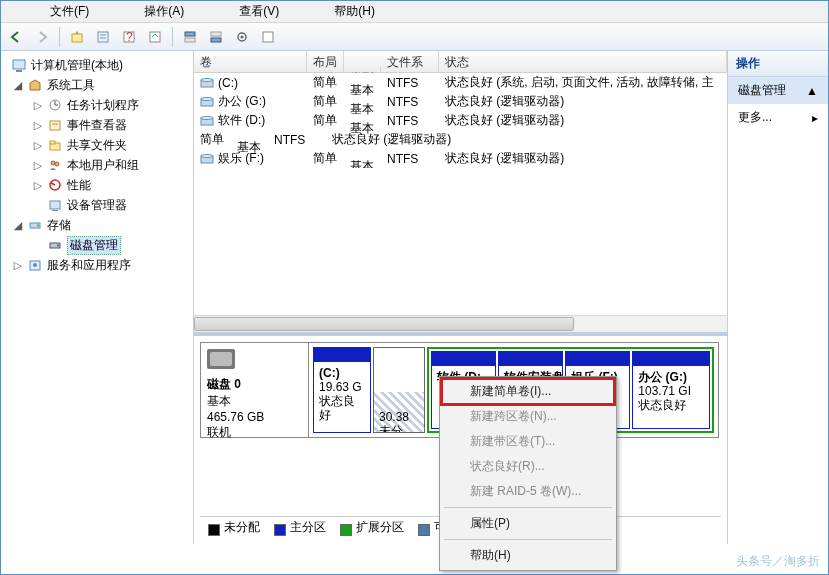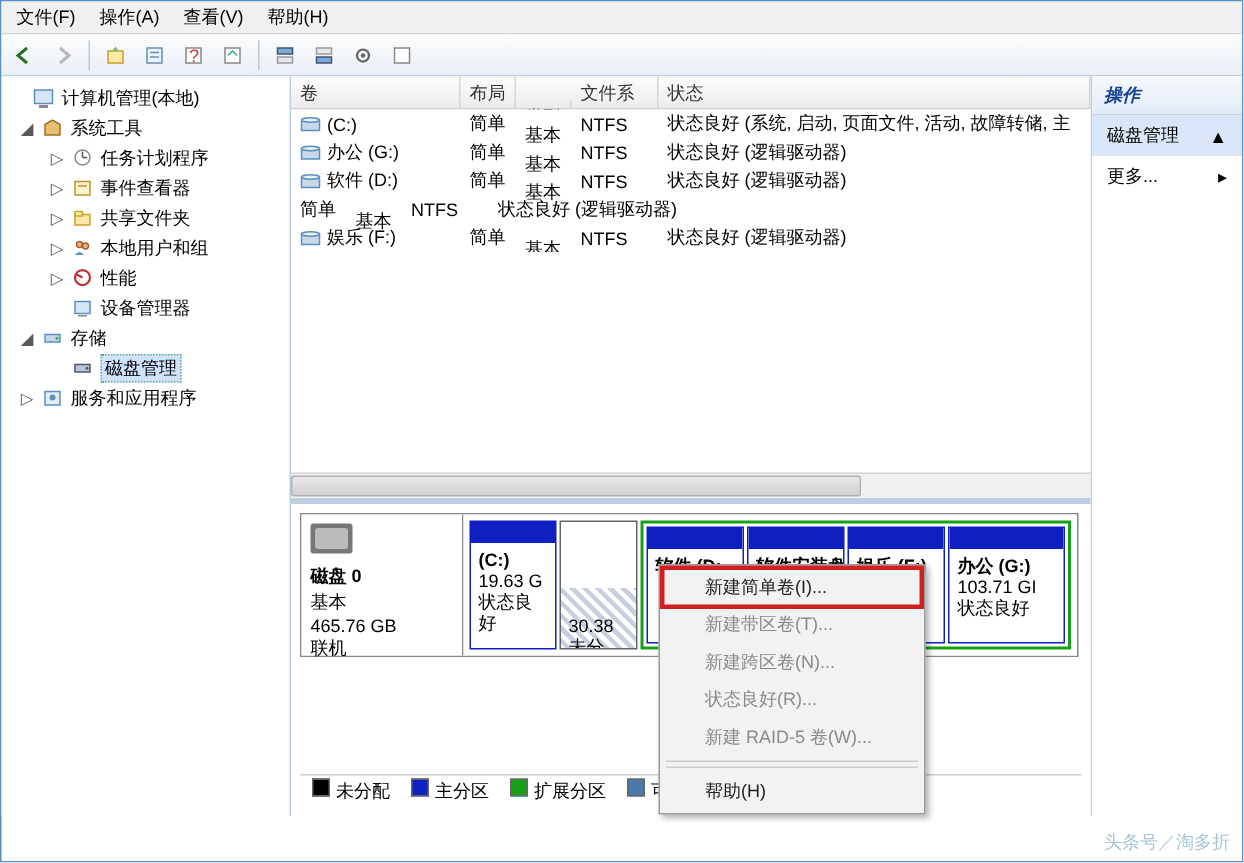--- a/index.html
+++ b/index.html
@@ -5,27 +5,27 @@
 * { margin:0; padding:0; box-sizing:border-box; font-family:"Microsoft YaHei","SimSun",Tahoma,sans-serif; font-size:12px; }
 body { background:#fff; }
 .window { width:829px; height:575px; border:1px solid #5b8ec1; background:#fff; position:relative; }
 .titlebar { height:30px; background:linear-gradient(#fdfefe,#e6edf7 45%,#d6e2f1); display:flex; align-items:center; padding:0 4px; border-bottom:1px solid #b0c4de; }
 .titlebar .ticon { width:16px; height:16px; margin:0 6px 0 2px; }
 .titlebar .title { flex:1; color:#333; }
 .winbtns { display:flex; gap:2px; }
 .winbtn { width:28px; height:19px; border:1px solid #7a9ab8; border-radius:2px; background:linear-gradient(#f3f7fb,#d7e4f2); display:flex; align-items:center; justify-content:center; font-size:10px; color:#334; cursor:pointer; }
 .winbtn.close { background:linear-gradient(#f1a3a0,#d9544f); border-color:#963531; color:#fff; width:46px; }
 .menubar { height:22px; background:#f0f0f0; border-bottom:1px solid #d6d6d6; display:flex; align-items:center; padding:0 4px; gap:4px; }
-.menubar span { padding:2px 6px; cursor:pointer; }
+.menubar span { padding:2px 6px; cursor:pointer;margin-left:39px; }
 .toolbar { height:28px; background:linear-gradient(#fcfcfc,#e9eef6); border-bottom:1px solid #bfcde0; display:flex; align-items:center; padding:0 4px; gap:4px; }
 .tbtn { width:22px; height:22px; border:1px solid transparent; display:flex; align-items:center; justify-content:center; cursor:pointer; }
 .tsep { width:1px; height:20px; background:#bcc; margin:0 2px; }
 .client { display:flex; height:calc(100% - 80px); }
 .treepane { width:193px; border-right:1px solid #bfcde0; background:#fff; overflow:auto; padding:4px 0; }
-.trow { display:flex; align-items:center; height:20px; padding-left:18px; cursor:pointer; white-space:nowrap; }
+.trow { display:flex; align-items:center; height:20px; padding-left:8px; cursor:pointer; white-space:nowrap; }
 .trow .tw { width:14px; text-align:center; color:#5a5a5a; font-size:11px; }
 .trow .ticon { width:16px; height:16px; margin:0 4px 0 2px; display:inline-flex; align-items:center; justify-content:center; }
 .trow.sel .lbl { background:#cfe3ff; border:1px dotted #6a8; padding:0 2px; }
 .mainpane { flex:1; display:flex; flex-direction:column; border-right:1px solid #bfcde0; }
 .listhdr { display:flex; height:22px; background:linear-gradient(#fdfdfd,#ececec); border-bottom:1px solid #d0d0d0; }
 .listhdr div { border-right:1px solid #d6d6d6; padding:3px 6px; color:#333; }
 .col-vol{width:113px;} .col-layout{width:37px;} .col-type{width:37px;margin-top:16px;} .col-fs{width:58px;} .col-status{flex:1;}
 .listbody { flex:0 0 auto; background:#fff; }
 .lrow { display:flex; height:19px; align-items:center; }
 .lrow div { padding:1px 6px; white-space:nowrap; overflow:hidden; }
@@ -43,24 +43,24 @@
 .part { border:1px solid #666; display:flex; flex-direction:column; overflow:hidden; }
 .part .phead { height:14px; }
 .part .pbody { flex:1; padding:4px 5px; font-size:11px; line-height:14px; }
 .part .pname { font-weight:bold; white-space:nowrap; }
 .part.primary .phead { background:#1020c0; }
 .part.primary { border-color:#1020c0; }
 .part.unalloc .phead { background:#000; }
 .part.unalloc .pbody { background:repeating-linear-gradient(45deg,#fff,#fff 3px,#c8d0e0 3px,#c8d0e0 6px);margin-top:44px; }
 .extended { border:2px solid #16a016; display:flex; flex:1; padding:2px; gap:2px; }
 .legendbar { position:absolute; bottom:6px; left:6px; right:6px; height:22px; border-top:1px solid #ccc; display:flex; align-items:center; gap:14px; padding:2px 8px; background:#fff; }
-.lg { display:flex; align-items:flex-start; gap:4px; }
+.lg { display:flex; align-items:flex-end; gap:4px; }
 .lg .sw { width:12px; height:12px; border:1px solid #666; }
 .actionpane { width:100px; background:#fff; }
-.actionhdr { background:linear-gradient(#f6f9fd,#e3ecf6); border-bottom:1px solid #c8d4e4; padding:4px 8px; font-weight:bold; color:#15428b;font-style:italic; }
+.actionhdr { background:linear-gradient(#f6f9fd,#e3ecf6); border-bottom:1px solid #c8d4e4; padding:4px 8px; font-weight:bold; color:#15428b; }
 .actionitem { padding:5px 10px; display:flex; justify-content:space-between; align-items:center; cursor:pointer; }
 .actionitem.sel { background:#d8e6f7; }
 .ctxmenu { position:absolute; left:438px; top:375px; width:178px; background:#f2f2f2; border:1px solid #9a9a9a; box-shadow:2px 2px 4px rgba(0,0,0,.3); padding:2px; z-index:20; }
 .ctxmenu .mi { padding:4px 20px 4px 28px; cursor:pointer; color:#222; }
 .ctxmenu .mi.dis { color:#8a8a8a; }
 .ctxmenu .msep { height:1px; background:#c8c8c8; margin:3px 2px; }
 .ctxmenu .mi.hl { outline:3px solid #d02020; outline-offset:-1px; }
 .watermark { position:absolute; right:8px; bottom:4px; color:#7faac7; font-size:12px; opacity:.7;text-align:center; }
 svg { display:block; }
 </style>
@@ -401,23 +401,24 @@
         </div>
       <div class="actionitem">
           <span>更多...</span>
           <span>▸</span>
         </div>
     </div>
   </div>
 
   <div class="ctxmenu">
     <div class="mi hl">新建简单卷(I)...</div>
+    <div class="mi dis">新建跨区卷(N)...</div>
     <div class="mi dis">新建带区卷(T)...</div>
-    <div class="mi dis">新建跨区卷(N)...</div>
     <div class="mi dis">状态良好(R)...</div>
     <div class="mi dis">新建 RAID-5 卷(W)...</div>
     <div class="msep"></div>
+    <div class="mi">属性(P)</div>
     <div class="msep"></div>
     <div class="mi">帮助(H)</div>
   </div>
 
   <div class="watermark">头条号／淘多折</div>
 </div>
 
 </body></html>

